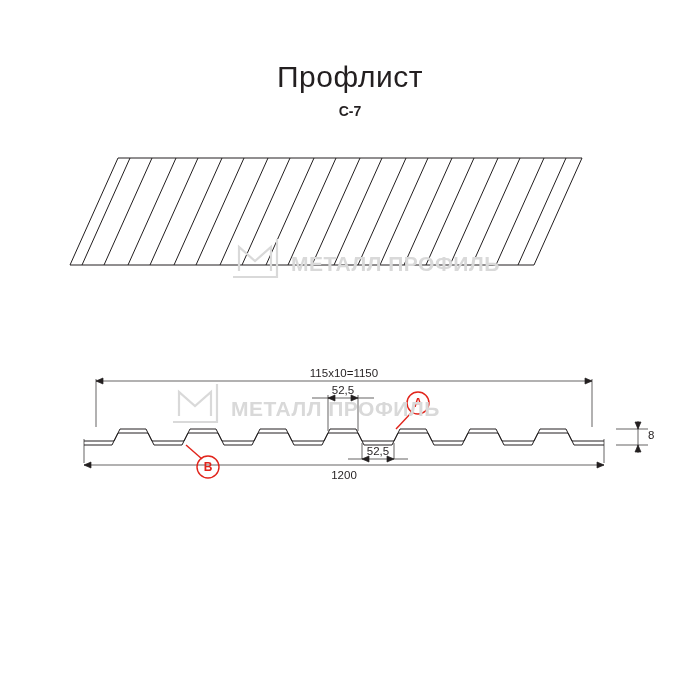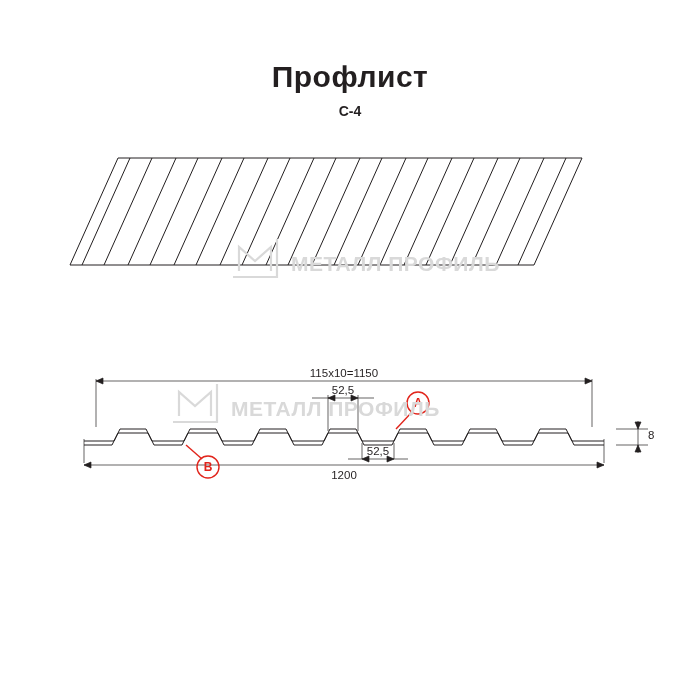--- a/index.html
+++ b/index.html
@@ -21,21 +21,21 @@
     width: 700px;
     height: 700px;
   }
   .title {
     position: absolute;
     top: 60px;
     left: 0;
     width: 700px;
     text-align: center;
     font-size: 30px;
-    font-weight: bold;
+    font-weight: normal;
     letter-spacing: 0.5px;
     color: #231f20;
   }
   .subtitle {
     position: absolute;
     top: 103px;
     left: 0;
     width: 700px;
     text-align: center;
     font-size: 14px;
@@ -85,21 +85,21 @@
   .red { stroke: #e1241b; stroke-width: 1.4; fill: none; }
   .red-t { fill: #e1241b; font-size: 12px; font-weight: bold; font-family: "Liberation Sans", sans-serif; }
   .dimt { fill: #231f20; font-size: 11.5px; font-family: "Liberation Sans", sans-serif; }
 </style>
 </head>
 <body>
 
 <div class="page">
 
   <div class="title">Профлист</div>
-  <div class="subtitle">С-4</div>
+  <div class="subtitle">С-7</div>
 
   <div class="iso-wrap">
     <svg width="560" height="180" viewBox="0 0 560 180">
       <g class="ln">
 
         <path d="M48 18 L512 18"></path>
 
         <path d="M0 125 L464 125"></path>
 
         <path d="M48 18 L0 125"></path>

